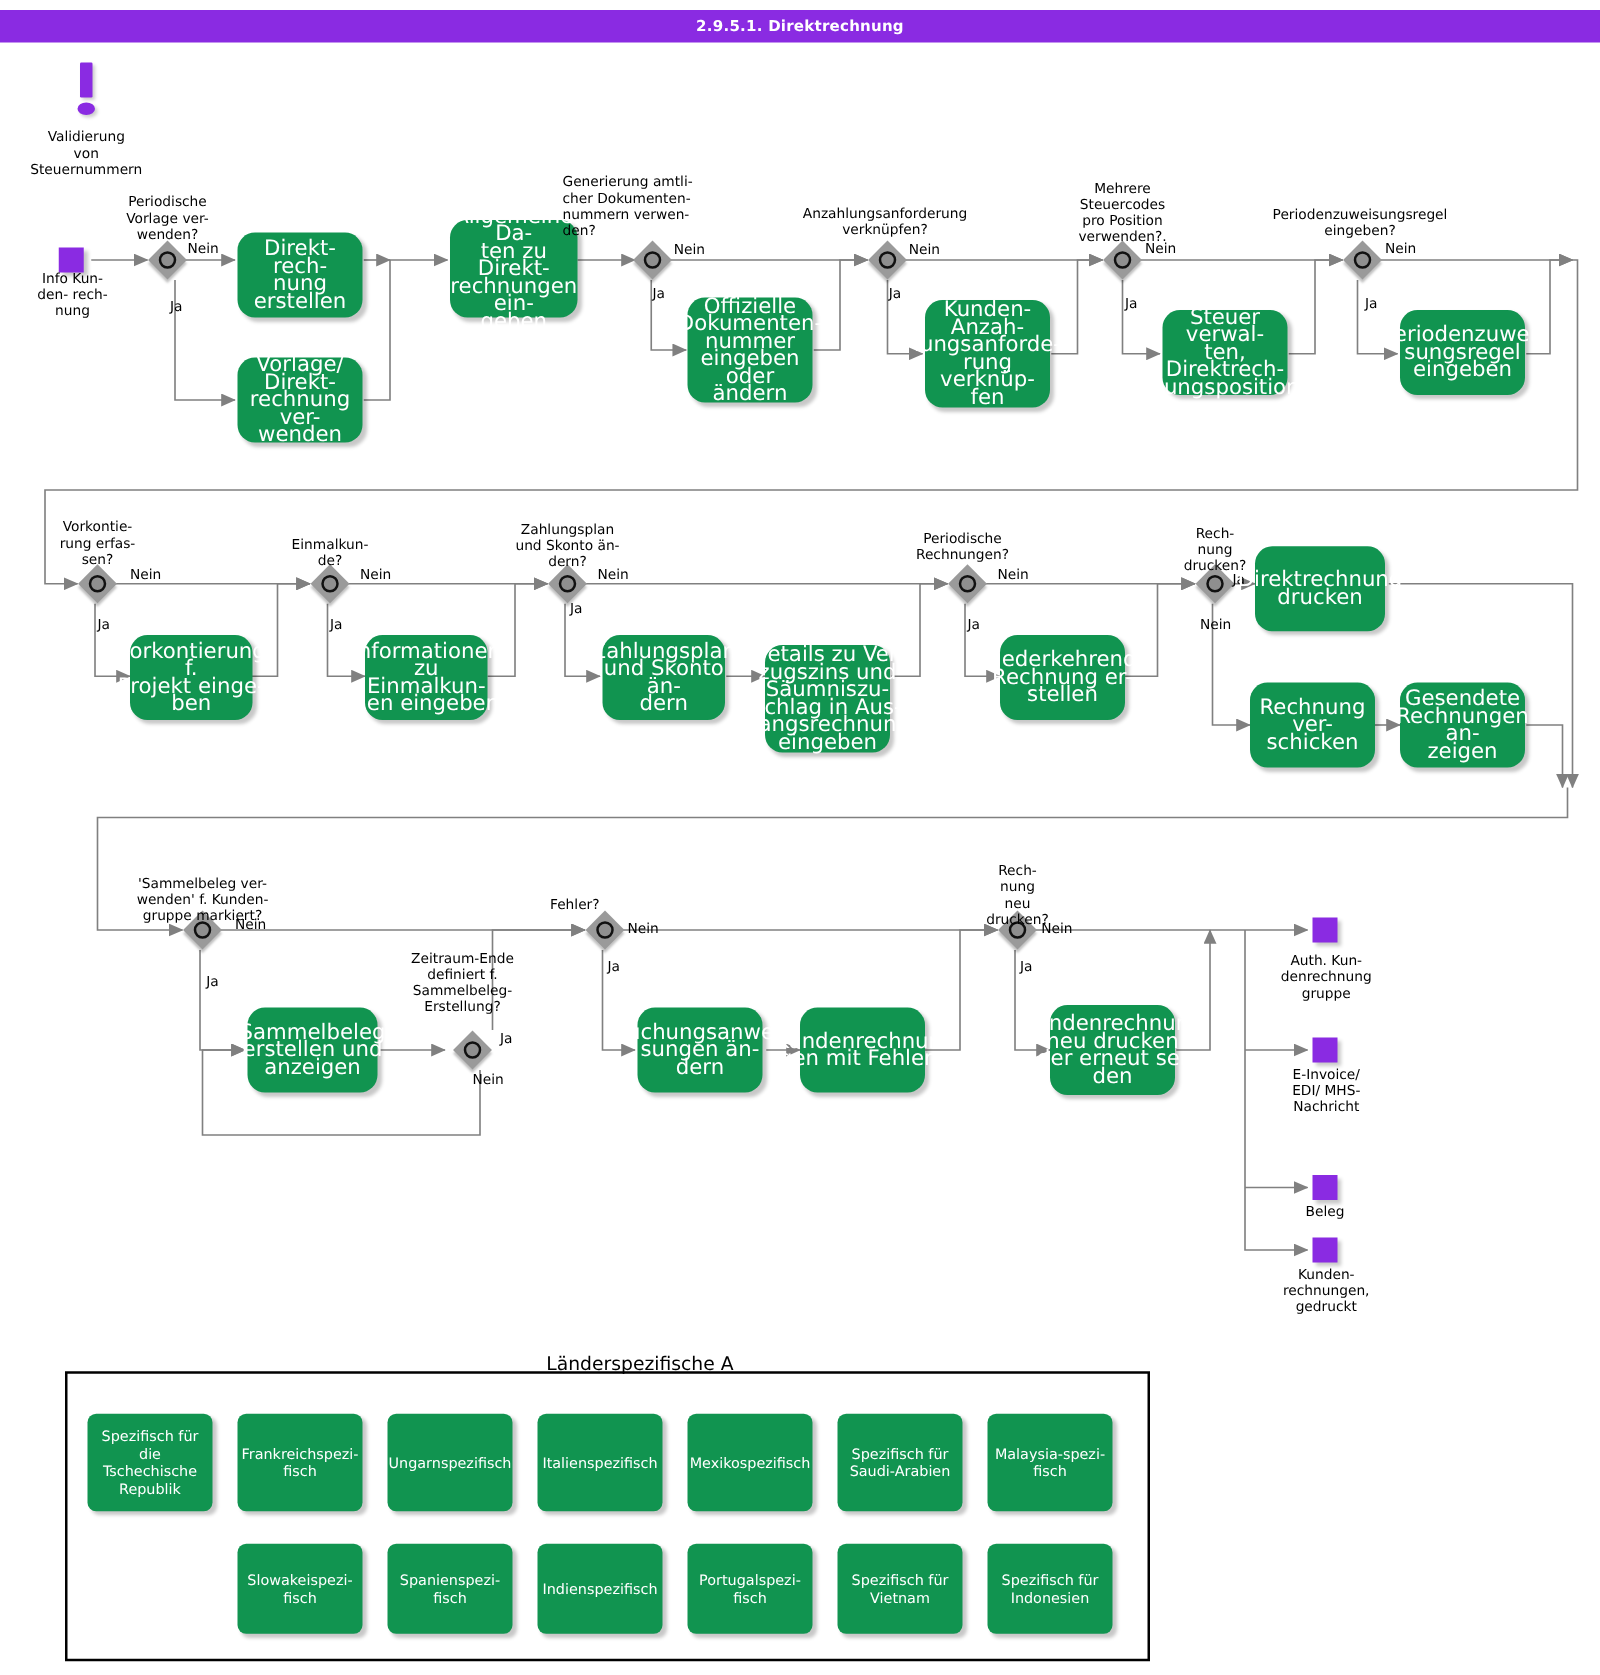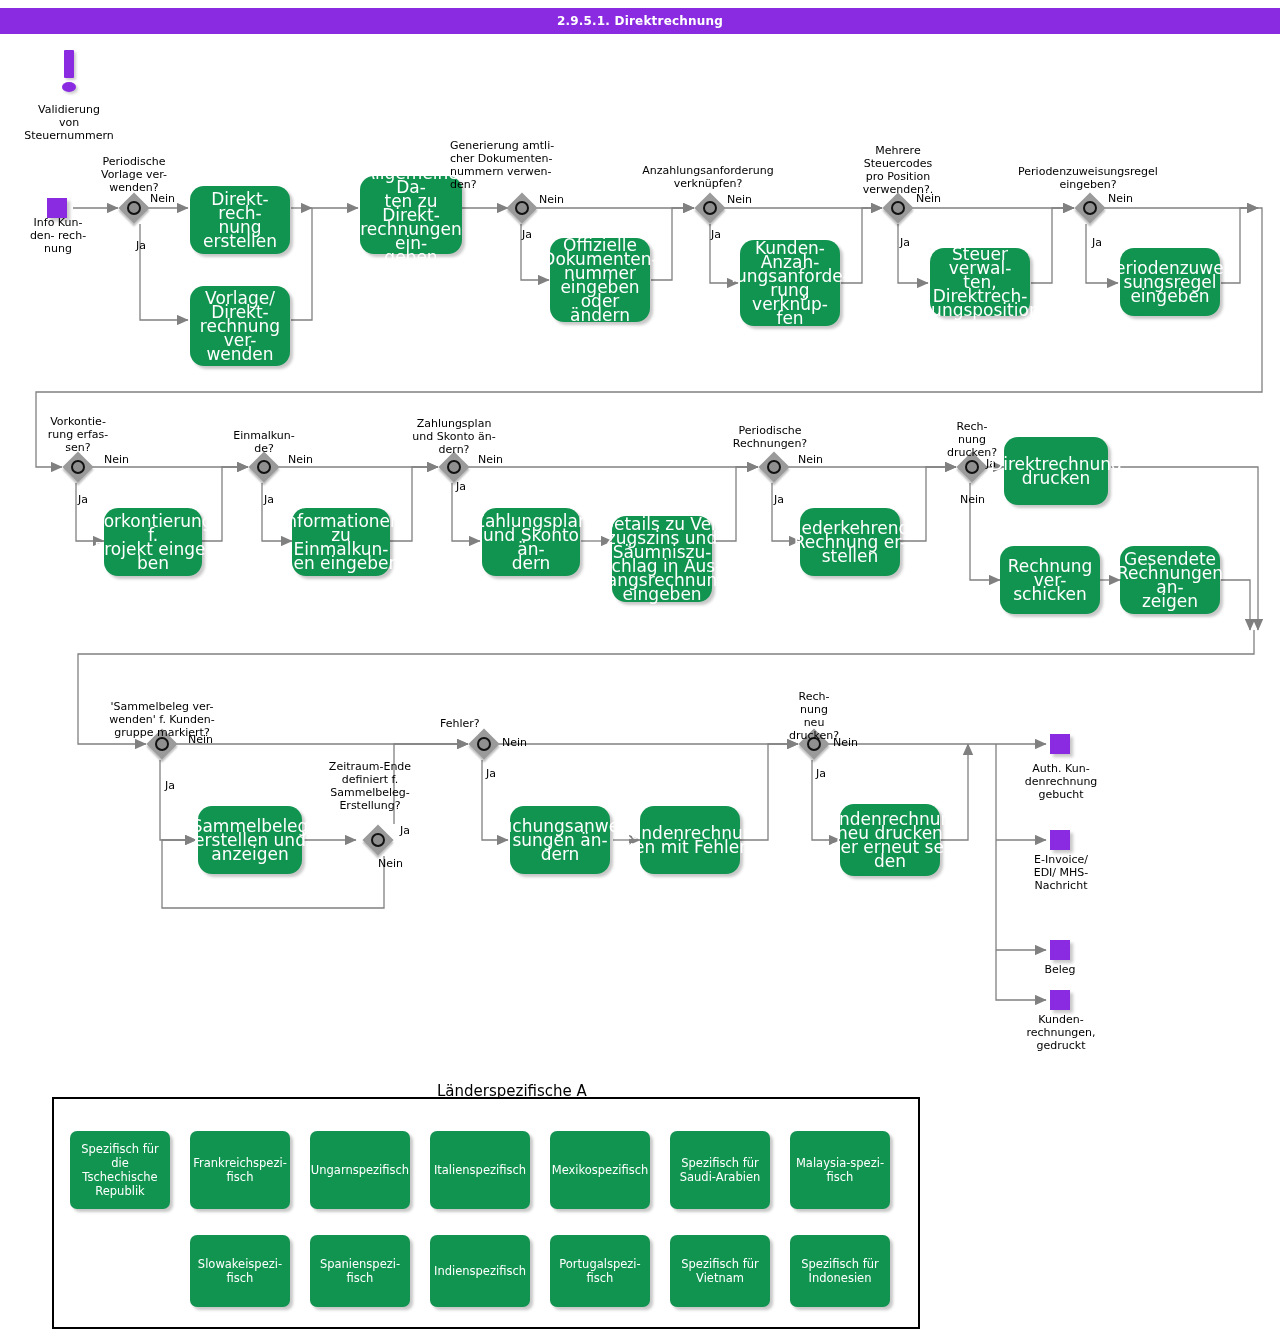--- a/index.html
+++ b/index.html
@@ -151,21 +151,21 @@
   </div>
   <div class="lbl" style="left:82px;top:155px;width:104px;">
     <div>Periodische</div>
     <div>Vorlage ver-</div>
     <div>wenden?</div>
   </div>
   <div class="flow" style="left:150px;top:193px;">Nein</div>
   <div class="flow" style="left:136px;top:240px;">Ja</div>
 
   <div class="task" style="left:190px;top:186px;width:100px;height:68px;">Direkt- rech-<br>nung erstellen</div>
-  <div class="task" style="left:190px;top:286px;width:100px;height:80px;">Vorlage/ Direkt-<br>rechnung ver-<br>wenden</div>
+  <div class="task" style="left:190px;top:286px;width:100px;height:68px;">Vorlage/ Direkt-<br>rechnung ver-<br>wenden</div>
   <div class="task" style="left:360px;top:176px;width:102px;height:78px;">Allgemeine Da-<br>ten zu Direkt-<br>rechnungen ein-<br>geben</div>
 
   <div class="gw" style="left:506px;top:192px;">
     <div class="dia"></div>
     <div class="ring"></div>
   </div>
   <div class="lbl" style="left:450px;top:139px;width:140px;text-align:justify;">
     <div>Generierung      amtli-</div>
     <div>cher    Dokumenten-</div>
     <div>nummern    verwen-</div>
@@ -328,21 +328,21 @@
     <div>drucken?</div>
   </div>
   <div class="flow" style="left:833px;top:737px;">Nein</div>
   <div class="flow" style="left:816px;top:768px;">Ja</div>
   <div class="task" style="left:840px;top:804px;width:100px;height:72px;">Kundenrechnung<br>neu drucken<br>oder erneut sen-<br>den</div>
 
   <div class="evt" style="left:1050px;top:734px;"></div>
   <div class="lbl" style="left:1000px;top:762px;width:122px;">
     <div>Auth.        Kun-</div>
     <div>denrechnung</div>
-    <div>gebucht</div>
+    <div>gruppe</div>
   </div>
 
   <div class="evt" style="left:1050px;top:830px;"></div>
   <div class="lbl" style="left:1004px;top:853px;width:114px;">
     <div>E-Invoice/</div>
     <div>EDI/ MHS-</div>
     <div>Nachricht</div>
   </div>
 
   <div class="evt" style="left:1050px;top:940px;"></div>

